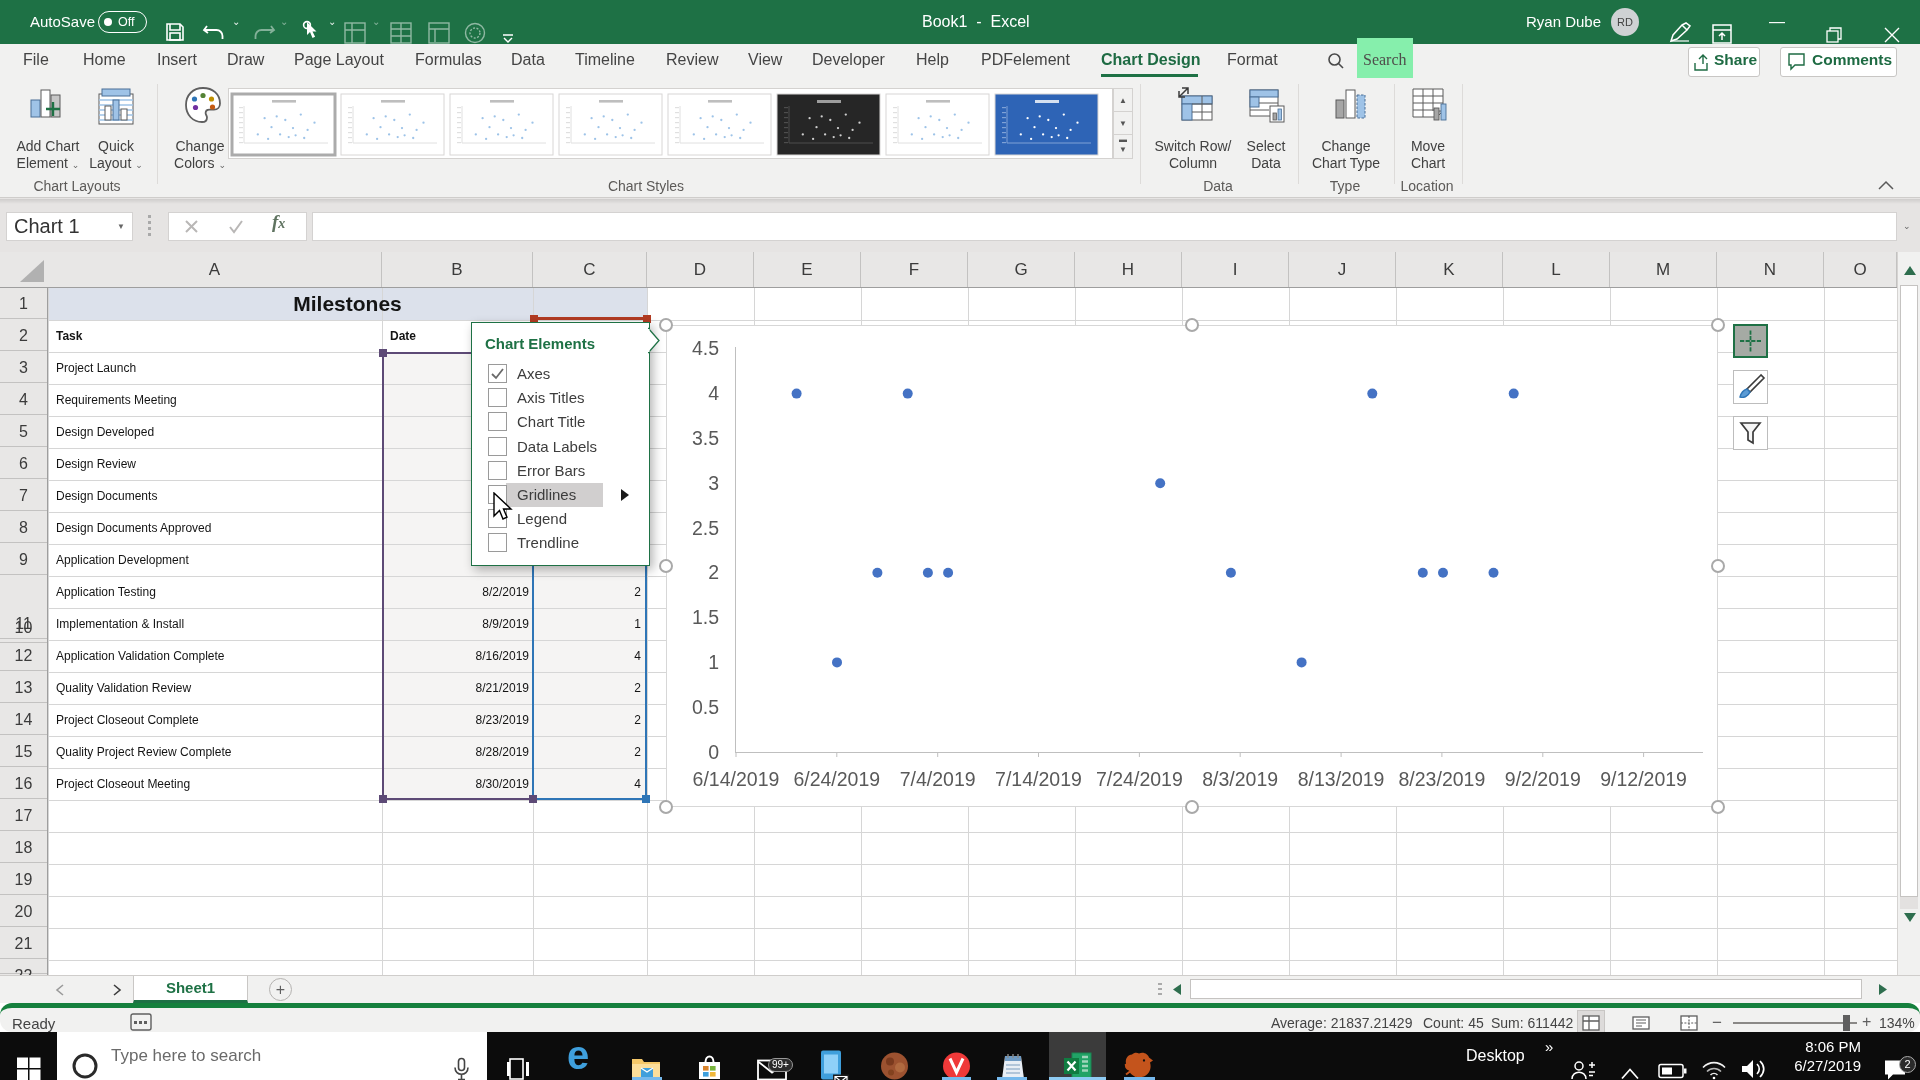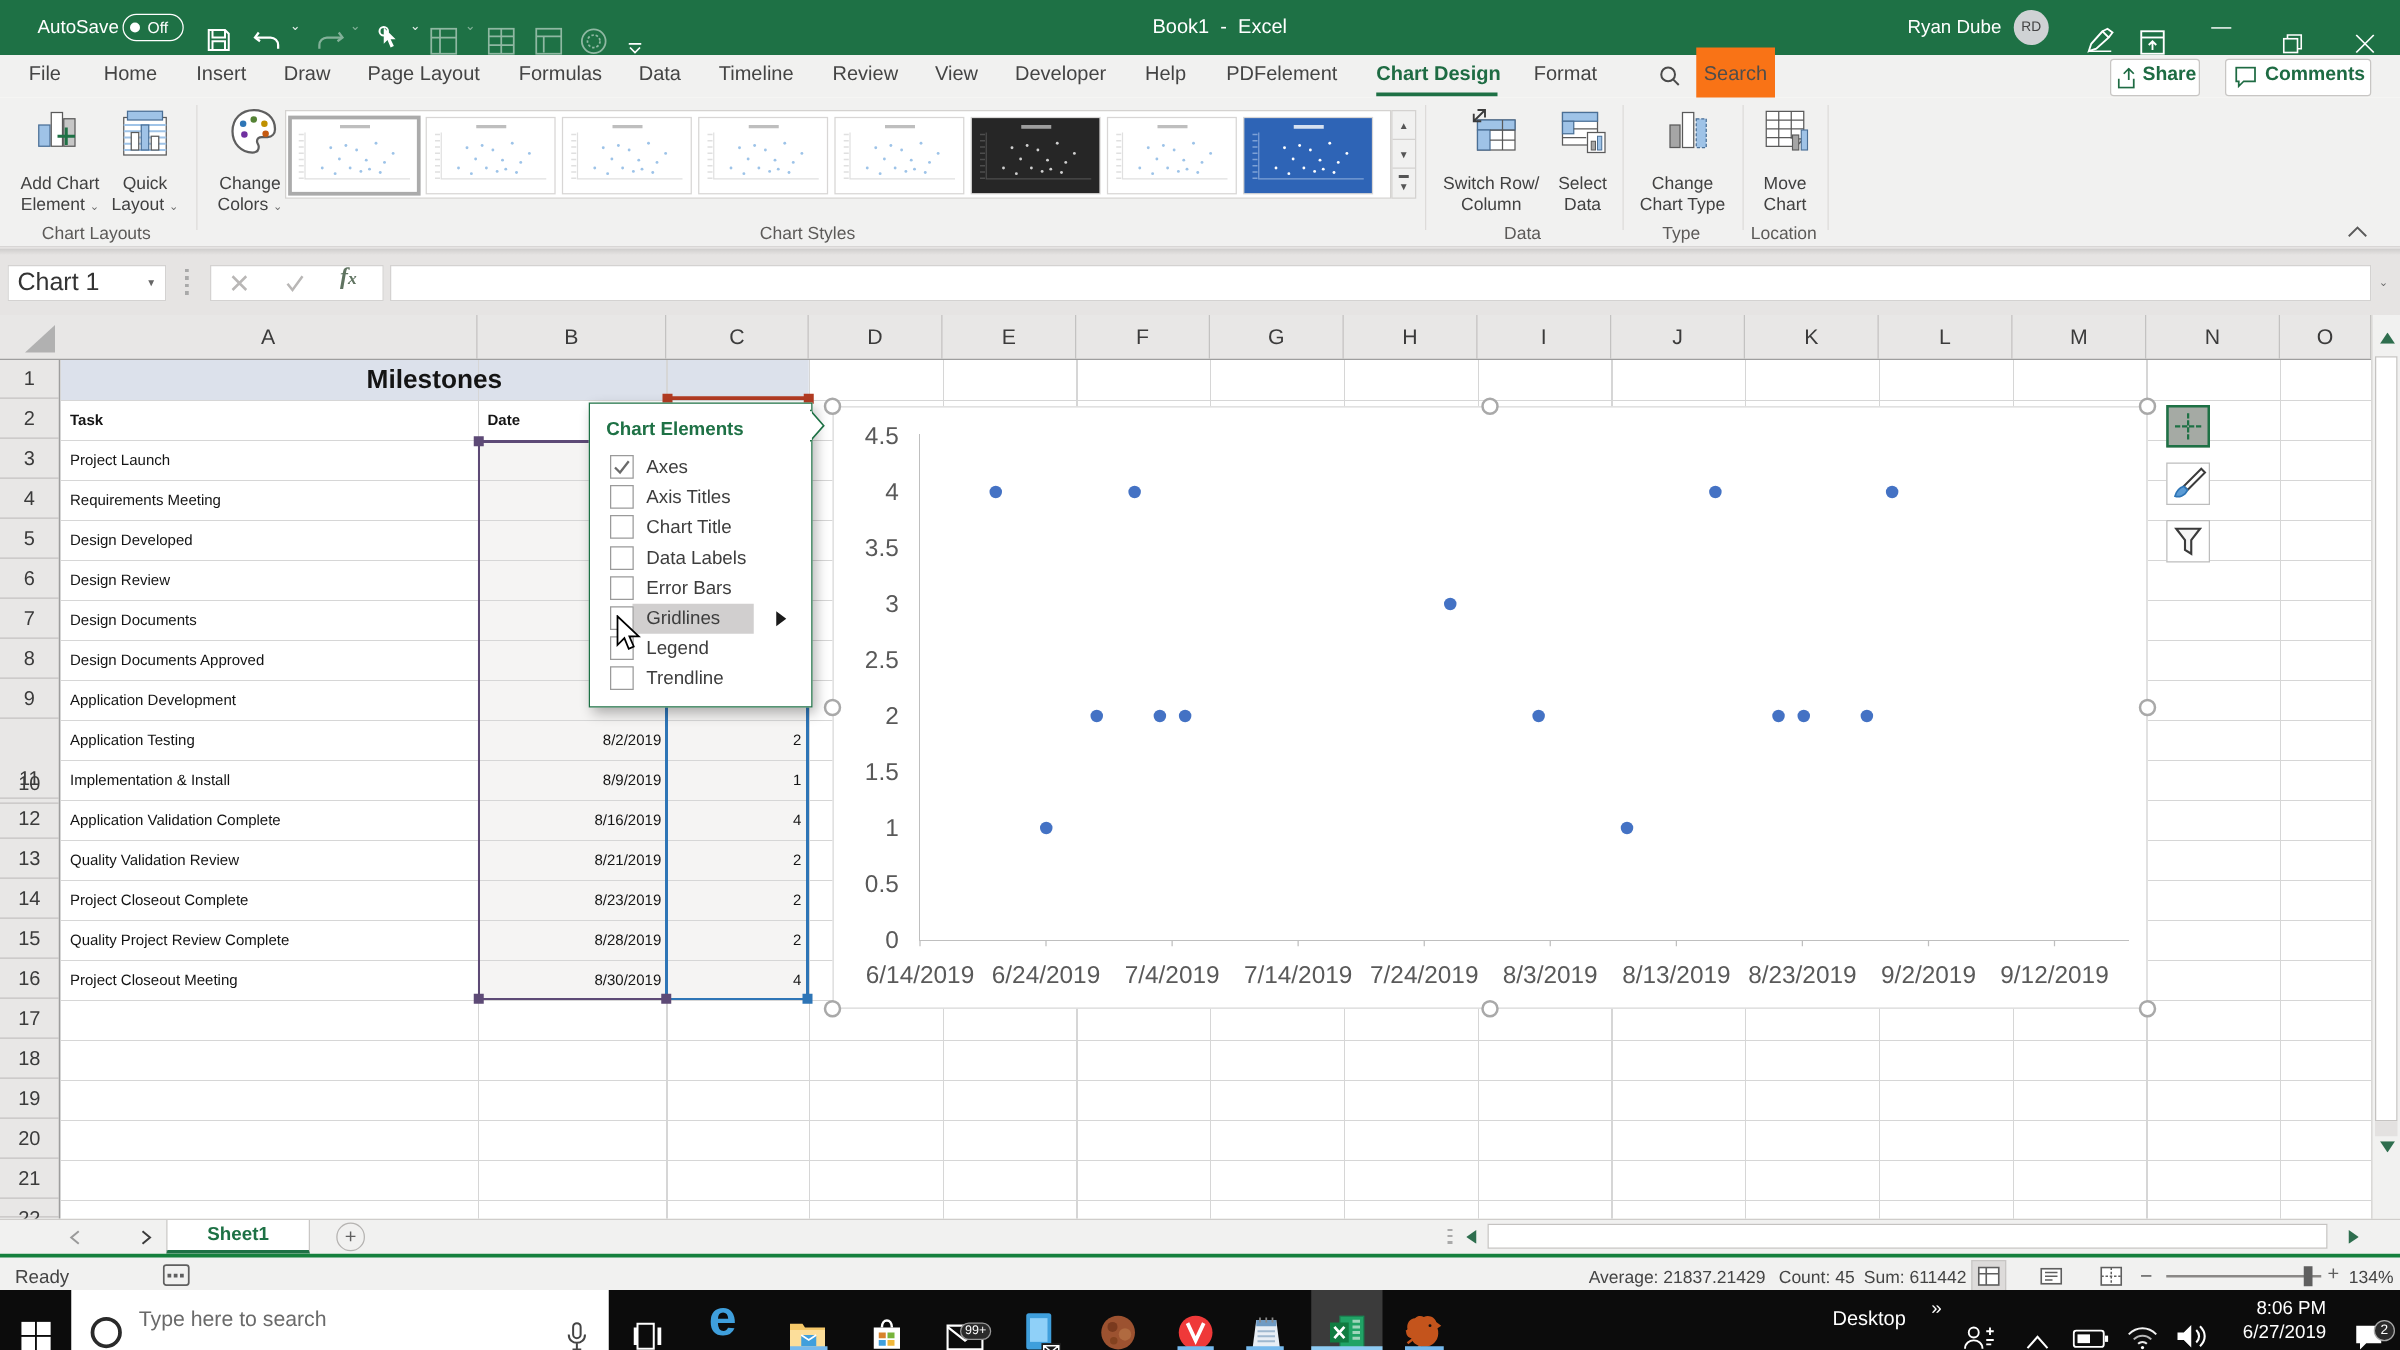--- a/index.html
+++ b/index.html
@@ -33,21 +33,21 @@
 
 #chart { left:666px; top:325px; width:1052px; height:482px; background:#fff; border:1px solid #d7d7d7; }
 
 #popup { left:471px; top:322px; width:179px; height:244px; background:#fff; border:1px solid #1e7145; box-shadow:3px 4px 10px rgba(0,0,0,.3); }
 #popup h3 { position:absolute; font-size:15px; color:#1e7145; margin:0; left:13px; top:12px; }
 .pitem { position:absolute; left:0; width:179px; height:24px; }
 .pbox { position:absolute; left:16px; top:2px; width:19px; height:19px; border:1px solid #9a9a9a; background:#fff; }
 .plabel { position:absolute; left:45px; top:1px; font-size:15px; color:#3d3d3d; line-height:22px; }
 
 #sheetbar { left:0; top:975px; width:1920px; height:28px; background:#f1f1f0; border-top:1px solid #cfcdcb; }
-#statusbar { left:0; top:1003px; width:1920px; height:29px; background:#f1f1f0; border-top:3px solid #15803d; font-size:15px; color:#444; }
+#statusbar { left:0; top:1003px; width:1920px; height:29px; background:#f1f1f0; border-top:5px solid #15803d; font-size:15px; color:#444;border-radius:12px; }
 #taskbar { left:0; top:1032px; width:1920px; height:48px; background:#0c0c0c; }
 .ticon { position:absolute; top:0; height:48px; }
 </style>
 </head>
 <body>
 <div id="page">
   <div class="abs" id="titlebar">
     <span class="t" style="left:30px;">AutoSave</span>
     <span class="t" style="left:98px;top:11px;height:22px;width:49px;border:1px solid #fff;border-radius:11px;line-height:20px;font-size:12.5px;">
       <span style="position:absolute;left:5px;top:6px;width:8px;height:8px;border-radius:50%;background:#fff;"></span>
@@ -128,21 +128,21 @@
     <span class="tab" style="left:812px;">Developer</span>
     <span class="tab" style="left:916px;">Help</span>
     <span class="tab" style="left:981px;">PDFelement</span>
     <span class="tab active" style="left:1101px;">Chart Design</span>
     <span style="position:absolute;left:1101px;top:30px;width:97px;height:3px;background:#1e7145;"></span>
     <span class="tab" style="left:1227px;">Format</span>
     <svg style="position:absolute;left:1326px;top:7px" width="20" height="20" viewBox="0 0 20 20" fill="none" stroke="#4a4a4a" stroke-width="1.6">
       <circle cx="8.5" cy="8.5" r="5.5"></circle>
         <path d="M12.5 12.5 l4.5 4.5"></path>
     </svg>
-    <span class="tab" style="left:1357px;color:#4f4d4b;"><span style="background:#f97316;padding:13px 6px;">Search</span></span>
+    <span class="tab" style="left:1357px;color:#4f4d4b;"><span style="background:#86efac;padding:13px 6px;font-family:Liberation Serif, serif;">Search</span></span>
     <span style="position:absolute;left:1688px;top:3px;width:72px;height:30px;background:#fff;border:1px solid #c8c6c4;border-radius:3px;"></span>
     <svg style="position:absolute;left:1694px;top:10px" width="17" height="17" viewBox="0 0 17 17" fill="none" stroke="#1e6b43" stroke-width="1.4">
       <path d="M1 9 v7 h12 v-7"></path>
         <path d="M5 6 l4 -4 l4 4 M9 2 v9" transform="translate(0,-1)"></path>
     </svg>
     <span class="tab" style="left:1714px;color:#1e6b43;font-weight:bold;font-size:15.5px;">Share</span>
     <span style="position:absolute;left:1780px;top:3px;width:117px;height:30px;background:#fff;border:1px solid #c8c6c4;border-radius:3px;"></span>
     <svg style="position:absolute;left:1788px;top:9px" width="18" height="18" viewBox="0 0 18 18" fill="none" stroke="#1e6b43" stroke-width="1.4">
       <path d="M1 1 h15 v11 h-9 l-4 4 v-4 h-2 z"></path>
     </svg>

